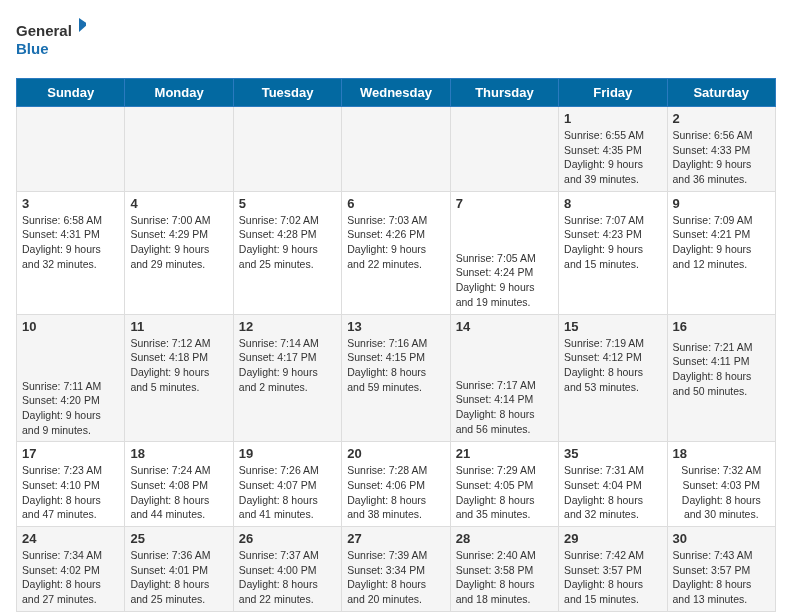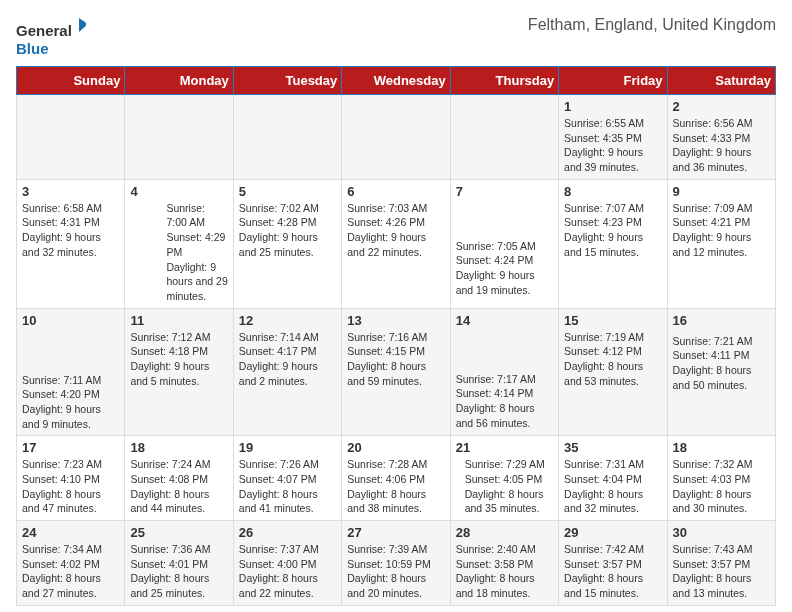--- a/index.html
+++ b/index.html
@@ -7,21 +7,21 @@
       font-family: Arial, sans-serif;
       background: #fff;
       width: 792px;
       min-height: 612px;
       padding: 16px;
     }
     .header {
       display: flex;
       justify-content: space-between;
       align-items: flex-start;
-      margin-bottom: 0;
+      margin-bottom: 12px;
     }
     .logo {
       display: flex;
       align-items: center;
       gap: 4px;
     }
     .title-block {
       text-align: right;
     }
     .month-title {
@@ -32,26 +32,26 @@
     .location {
       font-size: 16px;
       color: #555;
     }
     table {
       width: 100%;
       border-collapse: collapse;
       table-layout: fixed;
     }
     thead tr th {
-      background-color: #b91c1c;
+      background-color: #0369a1;
       color: #fff;
       font-size: 13px;
       font-weight: bold;
       padding: 6px 4px;
-      text-align: right;
+      text-align: center;
       border: 1px solid #2a7abf;
     }
     tbody tr td {
       vertical-align: top;
       border: 1px solid #ddd;
       padding: 4px 5px;
       font-size: 10.5px;
       color: #333;
       min-height: 80px;
       background: #fff;
@@ -81,21 +81,20 @@
 
 <div class="header">
   <div class="logo">
   <svg width="70" height="50" viewBox="0 0 70 50">
     <text x="0" y="20" font-size="15" font-weight="bold" fill="#333" font-family="Arial">General</text>
     <text x="0" y="38" font-size="15" font-weight="bold" fill="#1a6fb0" font-family="Arial">Blue</text>
     <polygon points="63,2 72,8 63,16" fill="#1a6fb0"></polygon>
   </svg>
 </div>
   <div class="title-block">
-    <div class="location">Feltham, England, United Kingdom</div>
   </div>
 </div>
 
 <table>
   <thead>
     <tr>
     <th>Sunday</th>
         <th>Monday</th>
         <th>Tuesday</th>
         <th>Wednesday</th>
@@ -126,21 +125,21 @@
       </tr>
       <tr>
         <td>
           <span class="day-number">3</span>
           <div class="day-info" style="white-space: pre-line;">Sunrise: 6:58 AM
 Sunset: 4:31 PM
 Daylight: 9 hours and 32 minutes.</div>
         </td>
         <td>
           <span class="day-number">4</span>
-          <div class="day-info" style="white-space: pre-line; margin-left: 36px;">Sunrise: 7:00 AM
+          <div class="day-info" style="white-space: pre-line;">Sunrise: 7:00 AM
 Sunset: 4:29 PM
 Daylight: 9 hours and 29 minutes.</div>
         </td>
         <td>
           <span class="day-number">5</span>
           <div class="day-info" style="white-space: pre-line;">Sunrise: 7:02 AM
 Sunset: 4:28 PM
 Daylight: 9 hours and 25 minutes.</div>
         </td>
         <td>
@@ -232,33 +231,33 @@
 Daylight: 8 hours and 41 minutes.</div>
         </td>
         <td>
           <span class="day-number">20</span>
           <div class="day-info" style="white-space: pre-line;">Sunrise: 7:28 AM
 Sunset: 4:06 PM
 Daylight: 8 hours and 38 minutes.</div>
         </td>
         <td>
           <span class="day-number">21</span>
-          <div class="day-info" style="white-space: pre-line; margin-left: 9px;">Sunrise: 7:29 AM
+          <div class="day-info" style="white-space: pre-line;">Sunrise: 7:29 AM
 Sunset: 4:05 PM
 Daylight: 8 hours and 35 minutes.</div>
         </td>
         <td>
           <span class="day-number">35</span>
           <div class="day-info" style="white-space: pre-line;">Sunrise: 7:31 AM
 Sunset: 4:04 PM
 Daylight: 8 hours and 32 minutes.</div>
         </td>
         <td>
           <span class="day-number">18</span>
-          <div class="day-info" style="white-space: pre-line;">Sunrise: 7:32 AM
+          <div class="day-info" style="white-space: pre-line; text-align: center;">Sunrise: 7:32 AM
 Sunset: 4:03 PM
 Daylight: 8 hours and 30 minutes.</div>
         </td>
       </tr>
       <tr>
         <td>
           <span class="day-number">24</span>
           <div class="day-info" style="white-space: pre-line;">Sunrise: 7:34 AM
 Sunset: 4:02 PM
 Daylight: 8 hours and 27 minutes.</div>
@@ -271,21 +270,21 @@
         </td>
         <td>
           <span class="day-number">26</span>
           <div class="day-info" style="white-space: pre-line;">Sunrise: 7:37 AM
 Sunset: 4:00 PM
 Daylight: 8 hours and 22 minutes.</div>
         </td>
         <td>
           <span class="day-number">27</span>
           <div class="day-info" style="white-space: pre-line;">Sunrise: 7:39 AM
-Sunset: 10:59 PM
+Sunset: 3:34 PM
 Daylight: 8 hours and 20 minutes.</div>
         </td>
         <td>
           <span class="day-number">28</span>
           <div class="day-info" style="white-space: pre-line;">Sunrise: 2:40 AM
 Sunset: 3:58 PM
 Daylight: 8 hours and 18 minutes.</div>
         </td>
         <td>
           <span class="day-number">29</span>

